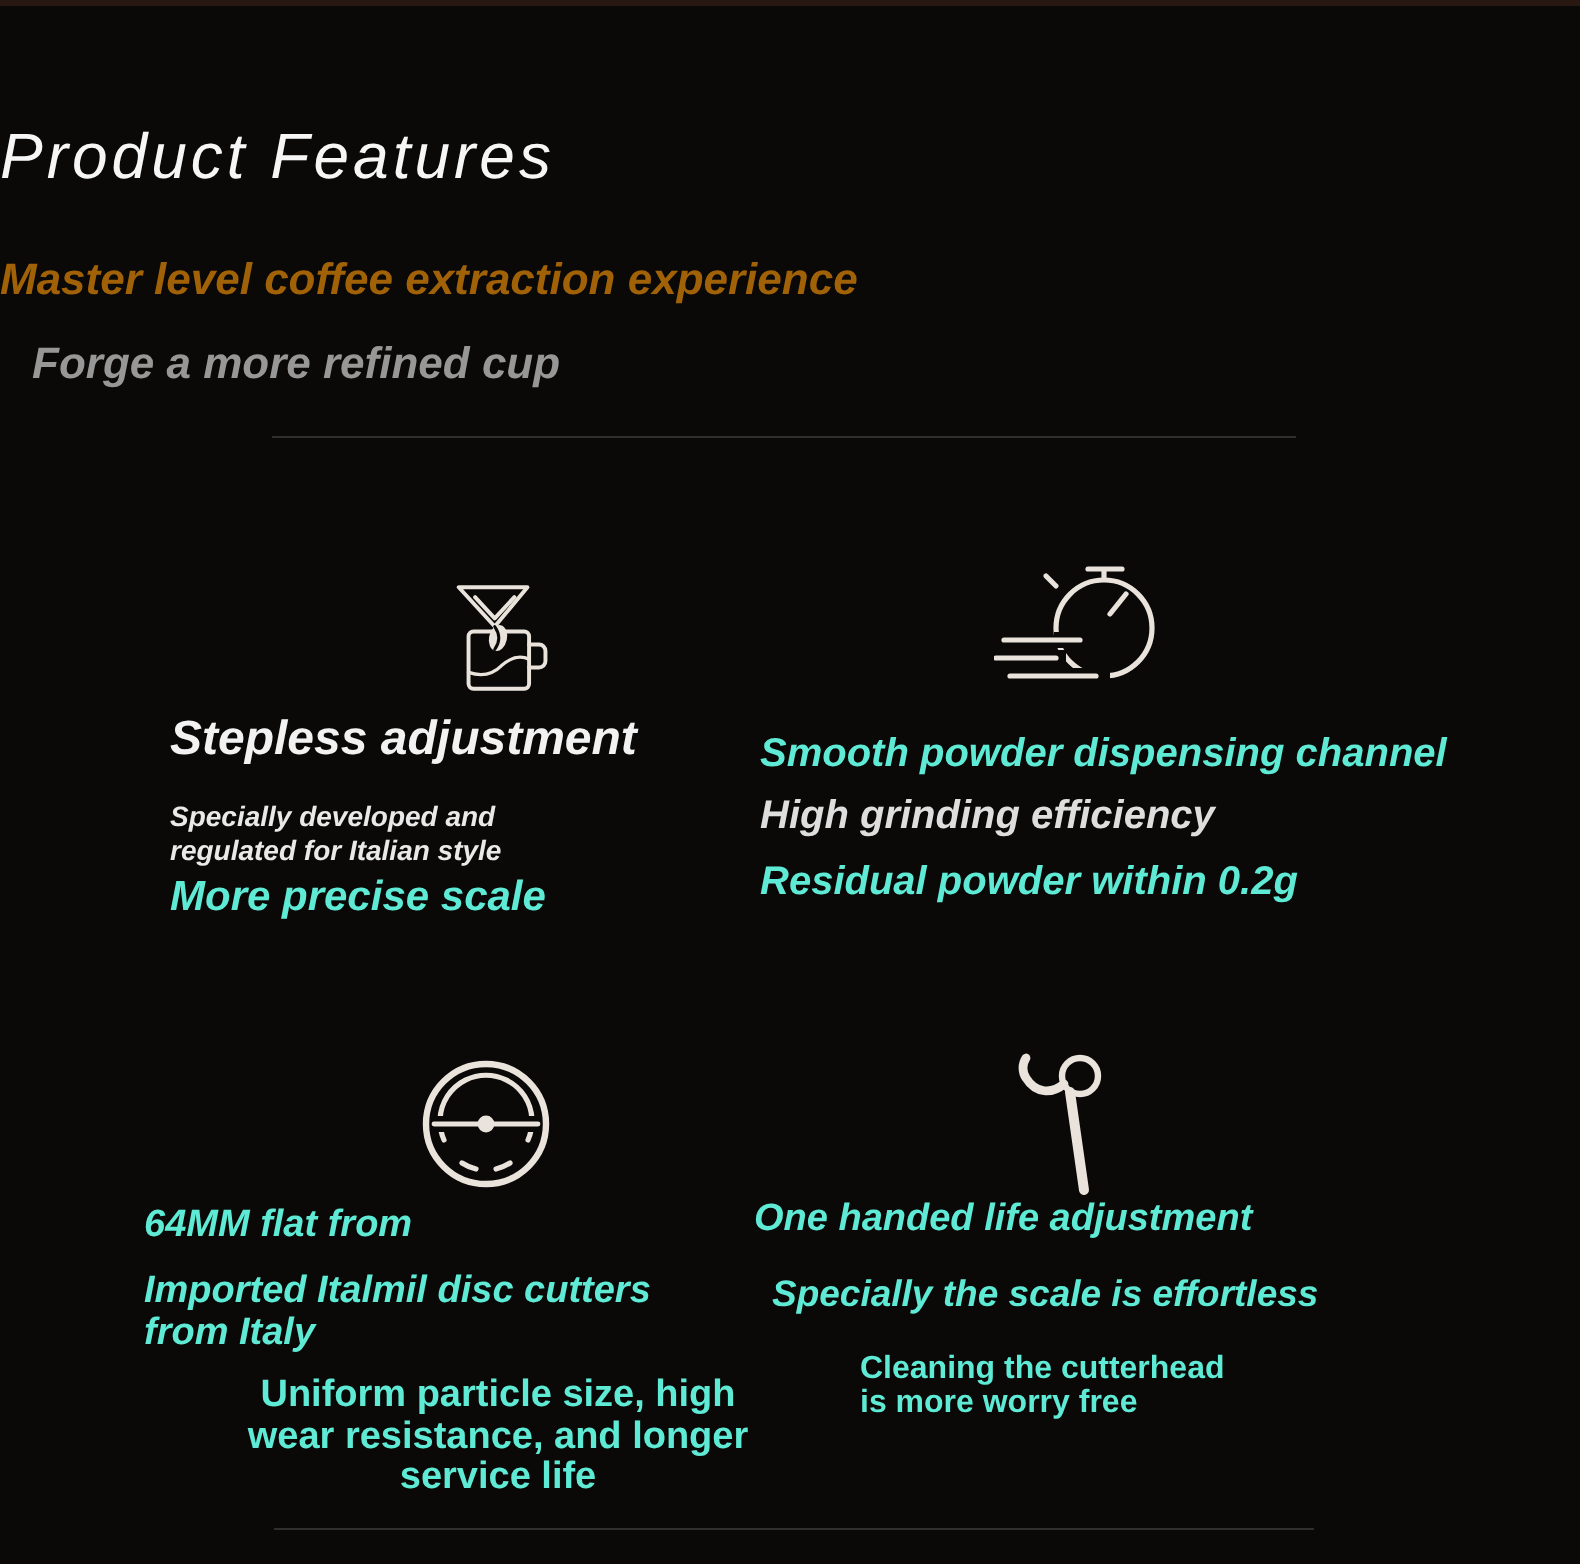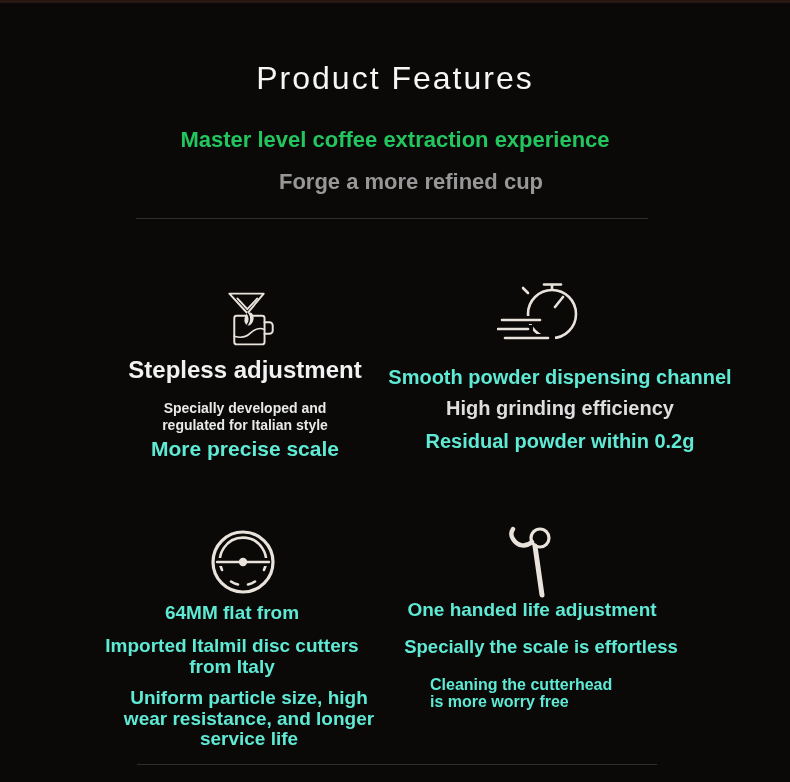--- a/index.html
+++ b/index.html
@@ -2,30 +2,30 @@
 <html><head>
 <meta charset="utf-8">
 <style>
   html,body{margin:0;padding:0;}
   body{
     width:790px;height:782px;position:relative;overflow:hidden;
     background:#0a0908;
     font-family:"Liberation Sans","DejaVu Sans",sans-serif;
   }
   .abs{position:absolute;}
-  .ctr{text-align:center;}
+  .ctr{text-align:left;font-style:italic;}
   .pre{white-space:pre-line;}
   .top-strip{left:0;top:0;width:790px;height:3px;background:#291711;}
   .page-title{
     left:0;top:60px;width:790px;
     font-size:32px;font-weight:400;letter-spacing:2px;color:#f6f6f6;
   }
   .subtitle{
     left:0;top:127px;width:790px;
-    font-size:22px;font-weight:700;color:#22c55e;
+    font-size:22px;font-weight:700;color:#a16207;
   }
   .tagline{
     left:0;top:169px;width:790px;
     font-size:22px;font-weight:700;color:#979797;margin-left:16px;
   }
   .divider{height:1px;background:#2e2e2e;}
   .div1{left:136px;top:218px;width:512px;}
   .div2{left:137px;top:764px;width:520px;}
 
   .f-title-lg{font-size:24px;font-weight:700;color:#f2f2f2;}

